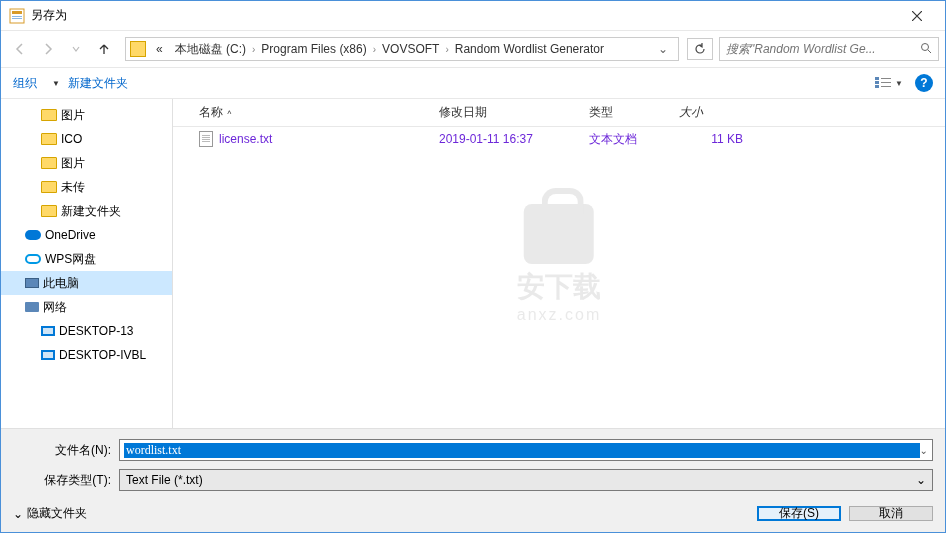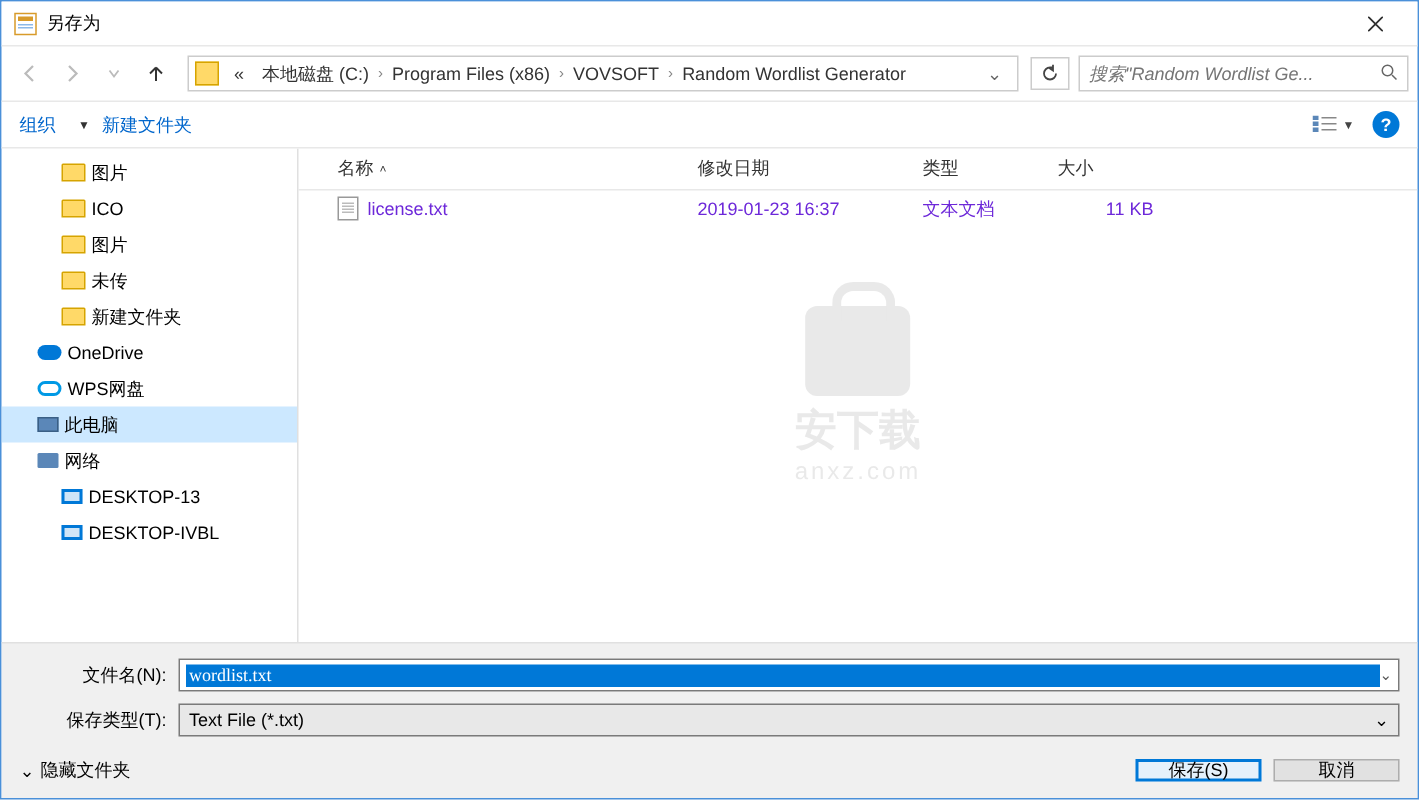--- a/index.html
+++ b/index.html
@@ -19,37 +19,37 @@
 .refresh-btn { width: 26px; height: 22px; border: 1px solid #ccc; display: flex; align-items: center; justify-content: center; cursor: pointer; }
 .search-box { width: 220px; height: 24px; border: 1px solid #ccc; display: flex; align-items: center; padding: 0 6px; margin-left: 4px; }
 .search-box input { flex: 1; border: none; outline: none; font-style: italic; color: #888; font-size: 12px; }
 .search-icon { color: #666; margin-left: 4px; }
 .toolbar { height: 32px; border-top: 1px solid #e8e8e8; border-bottom: 1px solid #e8e8e8; display: flex; align-items: center; padding: 0 12px; gap: 8px; background: #fff; }
 .tool-item { color: #0066cc; cursor: pointer; display: flex; align-items: center; gap: 15px; }
 .tool-right { margin-left: auto; display: flex; align-items: center; gap: 12px; }
 .view-btn { display: flex; align-items: center; gap: 2px; cursor: pointer; color: #444; }
 .help-btn { width: 18px; height: 18px; border-radius: 50%; background: #0078d7; color: #fff; display: flex; align-items: center; justify-content: center; font-weight: bold; cursor: pointer; }
 .main { flex: 1; display: flex; overflow: hidden; }
-.sidebar { width: 198px; border-right: 1px solid #e0e0e0; overflow-y: auto; padding: 4px 0; text-align: center; }
+.sidebar { width: 172px; border-right: 1px solid #e0e0e0; overflow-y: auto; padding: 4px 0; text-align: center; }
 .tree-item { height: 24px; display: flex; align-items: center; padding: 0 6px 0 24px; cursor: pointer; gap: 4px; }
 .tree-item.l2 { padding-left: 40px; }
 .tree-item.selected { background: #cce8ff; }
 .folder-icon { width: 16px; height: 12px; background: #ffd968; border: 1px solid #d6a400; border-radius: 1px 1px 0 0; display: inline-block; }
 .onedrive-icon { width: 16px; height: 10px; background: #0078d7; border-radius: 6px; }
 .wps-icon { width: 16px; height: 10px; border: 2px solid #0099e5; border-radius: 6px; background: #fff; }
 .pc-icon { width: 14px; height: 10px; background: #5b87b8; border: 1px solid #3a5f85; }
 .net-icon { width: 14px; height: 10px; background: #5b87b8; border-radius: 1px; }
 .mon-icon { width: 14px; height: 10px; border: 2px solid #0078d7; background: #cfe5f7; }
 .content { flex: 1; position: relative; display: flex; flex-direction: column; }
 .col-headers { height: 28px; display: flex; align-items: center; border-bottom: 1px solid #e8e8e8; padding-left: 18px; }
 .col { padding: 0 8px; color: #333; display: flex; align-items: center; gap: 4px; }
 .col.name { width: 240px; }
 .col.date { width: 150px; }
 .col.type { width: 90px; }
-.col.size { width: 80px; text-align: right; }
+.col.size { width: 80px; text-align: right; font-style: italic; }
 .sort-arrow { font-size: 8px; color: #333; }
 .file-row { height: 24px; display: flex; align-items: center; padding-left: 18px; cursor: pointer; }
 .file-icon { width: 14px; height: 16px; border: 1px solid #999; background: #fff; margin-right: 6px; position: relative; }
 .file-icon::before { content: ""; position: absolute; top: 3px; left: 2px; right: 2px; height: 1px; background: #bbb; box-shadow: 0 2px 0 #bbb, 0 4px 0 #bbb, 0 6px 0 #bbb; }
 .cell { padding: 0 8px; color: #6d28d9; }
 .cell.name { width: 240px; display: flex; align-items: center; }
 .cell.date { width: 150px; }
 .cell.type { width: 90px; }
 .cell.size { width: 80px; text-align: right; }
 .watermark { position: absolute; top: 50%; left: 50%; transform: translate(-50%, -50%); text-align: center; opacity: 0.18; pointer-events: none; color: #888; }
@@ -213,21 +213,21 @@
       <div class="col date">修改日期</div>
       <div class="col type">类型</div>
       <div class="col size">大小</div>
     </div>
     <div id="files">
         <div class="file-row">
           <div class="cell name">
             <span class="file-icon"></span>
             <span>license.txt</span>
           </div>
-          <div class="cell date">2019-01-23 16:37</div>
+          <div class="cell date">2019-01-11 16:37</div>
           <div class="cell type">文本文档</div>
           <div class="cell size">11 KB</div>
         </div>
       </div>
     <div class="watermark">
       <div class="bag"></div>
       <div class="watermark-text">安下载</div>
       <div class="watermark-sub">anxz.com</div>
     </div>
   </div>

